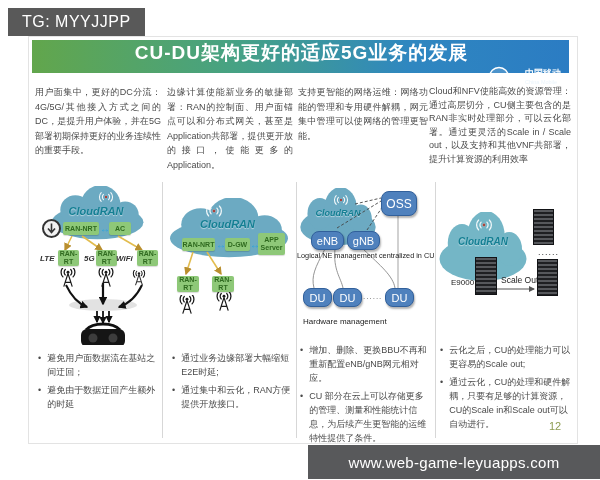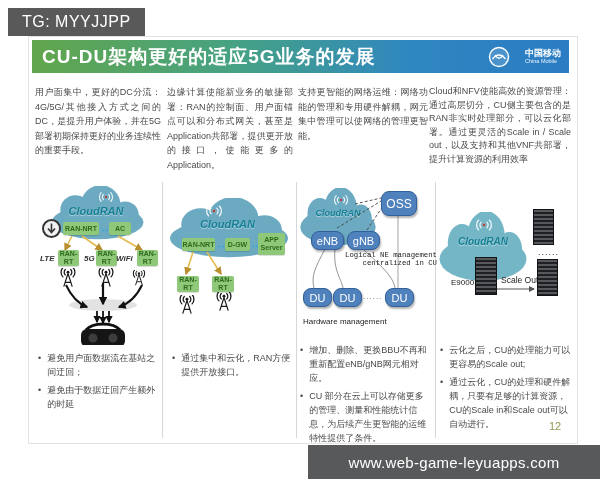--- a/index.html
+++ b/index.html
@@ -9,21 +9,21 @@
   }
   .abs{position:absolute;}
   
   .tg-badge{left:8px;top:8px;height:28px;background:#595959;color:#fff;
     font-size:16px;display:flex;align-items:center;padding:0 14px;letter-spacing:.5px;}
   
   .slide-border{left:28px;top:36px;width:548px;height:406px;border:1px solid #e3e3e3;background:#fff;}
   
   .titlebar{left:32px;top:40px;width:537px;height:33px;
     background:linear-gradient(90deg,#62a64c 0%,#46a284 38%,#2f87c0 70%,#2b7cc3 100%);
-    display:flex;align-items:center;padding:0 8px 0 10px;box-sizing:border-box;}
+    display:flex;align-items:center;padding:0 8px 0 10px;box-sizing:border-box;flex-direction:column;}
   .title{color:#fff;font-size:19px;font-weight:bold;letter-spacing:1px;white-space:nowrap;}
   .logo-wrap{margin-left:auto;display:flex;align-items:center;gap:15px;}
   .logo-cn{color:#fff;font-size:9px;font-weight:bold;line-height:1.1;}
   .logo-en{color:#eaf4fb;font-size:5.5px;line-height:1.1;}
   
   .intro{font-size:9px;color:#4a4a4a;line-height:1.62;text-align:justify;}
   .bullets{font-size:9px;color:#4a4a4a;}
   .b{display:flex;line-height:1.55;margin-bottom:4px;}
   .b::before{content:"•";margin-right:6px;flex:none;}
   .divider{width:1px;background:#d7d7d7;top:182px;height:256px;}
@@ -224,21 +224,21 @@
     <g stroke="#888" stroke-width="0.9" fill="none">
       <path d="M28,71 C18,90 14,98 17,110"></path>
       <path d="M38,71 C36,92 44,100 46,110"></path>
       <path d="M66,71 C84,88 96,98 98,110"></path>
       <path d="M101,37 L101,110" stroke="#999"></path>
     </g>
   </svg>
   <div class="abs bbox" style="left:84px;top:13px;width:34px;height:23px;font-size:12px;">OSS</div>
   <div class="abs bbox" style="left:14px;top:53px;width:31px;height:17px;font-size:11px;">eNB</div>
   <div class="abs bbox" style="left:50px;top:53px;width:31px;height:17px;font-size:11px;">gNB</div>
-  <div class="abs cap" style="left:0;top:73px;width:140px;font-size:7.3px;text-align:right;font-family:Liberation Mono, monospace;">Logical NE management centralized in CU</div>
+  <div class="abs cap" style="left:0;top:73px;width:140px;font-size:7.3px;text-align:left;">Logical NE management centralized in CU</div>
   <div class="abs bbox" style="left:6px;top:110px;width:27px;height:17px;font-size:11px;">DU</div>
   <div class="abs bbox" style="left:36px;top:110px;width:27px;height:17px;font-size:11px;">DU</div>
   <div class="abs dots" style="left:66px;top:114px;">......</div>
   <div class="abs bbox" style="left:88px;top:110px;width:27px;height:17px;font-size:11px;">DU</div>
   <div class="abs cap" style="left:6px;top:139px;width:110px;font-size:8px;">Hardware management</div>
 </div>
 
 <div class="abs" style="left:437px;top:178px;width:138px;height:168px;">
   <svg class="abs" style="left:1px;top:34px;" width="90" height="70" viewBox="0 0 120 70" preserveAspectRatio="none">
     <use href="#sym-cloud" fill="#74b6c6"></use>
@@ -257,20 +257,21 @@
   <div class="abs rack" style="left:96px;top:31px;width:21px;height:36px;"></div>
   <div class="abs dots" style="left:101px;top:69px;font-size:9px;color:#333;">......</div>
   <div class="abs rack" style="left:100px;top:81px;width:21px;height:37px;"></div>
 </div>
 
 <div class="abs bullets" style="left:38px;top:352px;width:120px;">
   <div class="b">避免用户面数据流在基站之间迂回；</div>
   <div class="b">避免由于数据迂回产生额外的时延</div>
 </div>
 <div class="abs bullets" style="left:172px;top:352px;width:122px;">
+  <div class="b">通过业务边缘部署大幅缩短E2E时延;</div>
   <div class="b">通过集中和云化，RAN方便提供开放接口。</div>
 </div>
 <div class="abs bullets" style="left:300px;top:344px;width:132px;">
   <div class="b">增加、删除、更换BBU不再和重新配置eNB/gNB网元相对应。</div>
   <div class="b">CU 部分在云上可以存储更多的管理、测量和性能统计信息，为后续产生更智能的运维特性提供了条件。</div>
 </div>
 <div class="abs bullets" style="left:440px;top:344px;width:132px;">
   <div class="b">云化之后，CU的处理能力可以更容易的Scale out;</div>
   <div class="b">通过云化，CU的处理和硬件解耦，只要有足够的计算资源，CU的Scale in和Scale out可以自动进行。</div>
 </div>

